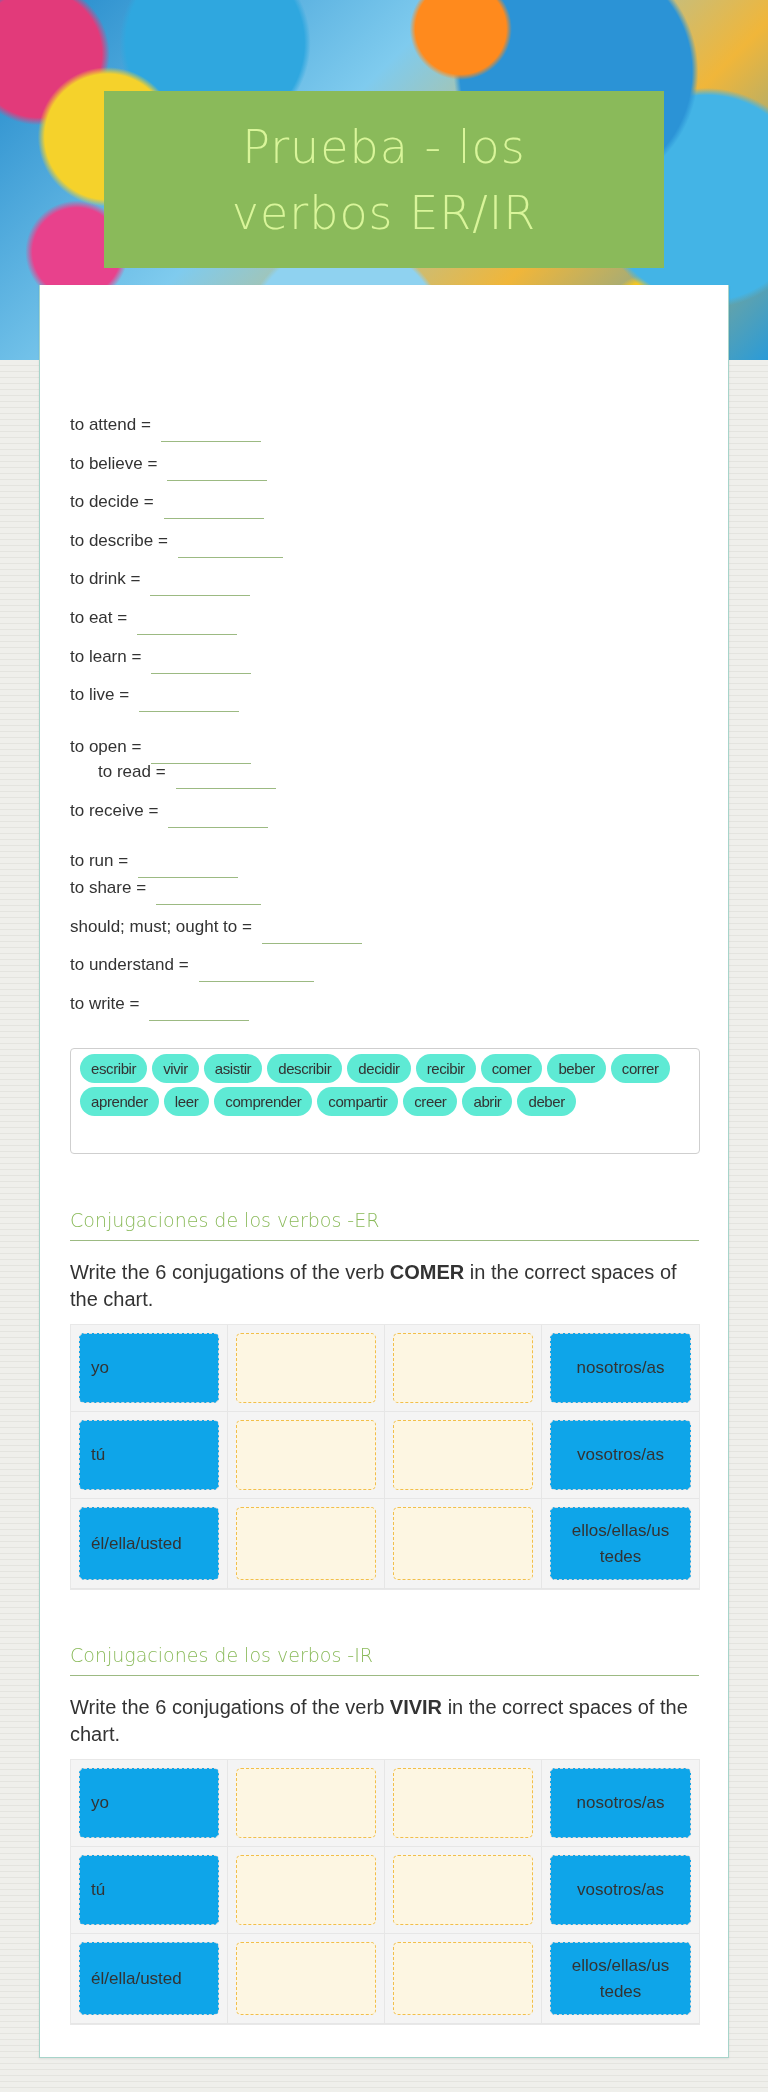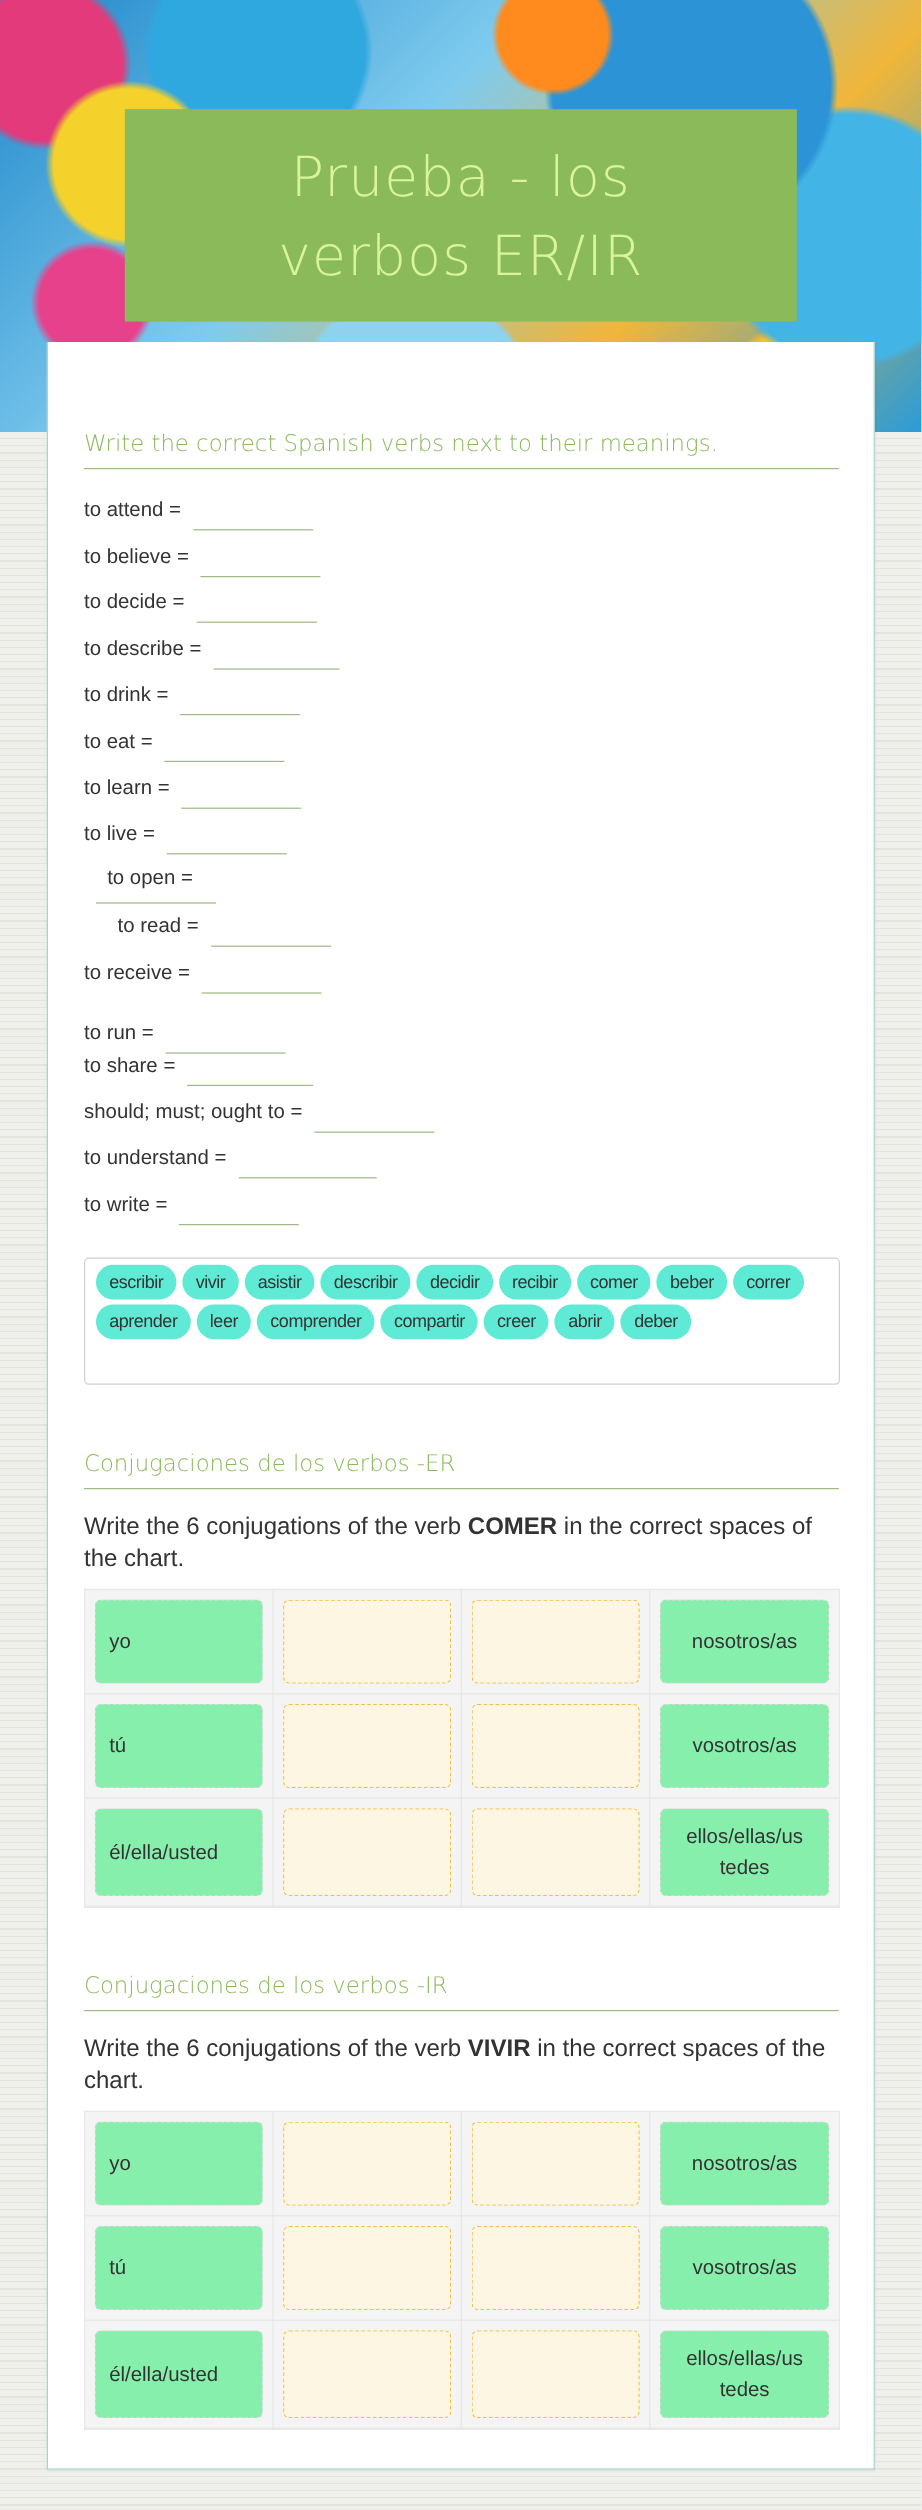--- a/index.html
+++ b/index.html
@@ -89,21 +89,21 @@
     grid-template-columns: 157px 157px 157px 157px;
     grid-template-rows: 87px 87px 90px;
   }
   .conj-cell {
     border-right: 1px solid #e6e6e6; border-bottom: 1px solid #e6e6e6;
     padding: 8px 8px;
     display: flex;
   }
   .conj-cell:nth-child(4n) { border-right: none; }
   .label-box {
-    flex: 1; background: #86efac;
+    flex: 1; background: #0ea5e9;
     border: 1.5px dashed #d8d8d8; border-radius: 5px;
     display: flex; align-items: center;
     padding: 0 11px;
     font-size: 17px; color: #333; line-height: 26px;
   }
   .label-box.right { justify-content: center; text-align: center; padding: 0 8px; }
   .drop-box {
     flex: 1; background: #fdf6e2;
     border: 1.5px dashed #f2bf4a; border-radius: 5px;
   }
@@ -112,21 +112,20 @@
 <body>
 
 <div class="header-bg"></div>
 
 <div class="title-box">
   <h1>Prueba - los verbos ER/IR</h1>
 </div>
 
 <div class="card">
 
-  <div class="section-heading" style="top:74px;">Write the correct Spanish verbs next to their meanings.</div>
 
   <div id="vocab-list">
       <div class="vocab-row" style="top: 125px;">
         <span>to attend =</span>
         <span class="blank" style="width: 100px;"></span>
       </div>
       <div class="vocab-row" style="top: 163.6px;">
         <span>to believe =</span>
         <span class="blank" style="width: 100px;"></span>
       </div>
@@ -147,21 +146,21 @@
         <span class="blank" style="width: 100px;"></span>
       </div>
       <div class="vocab-row" style="top: 356.6px;">
         <span>to learn =</span>
         <span class="blank" style="width: 100px;"></span>
       </div>
       <div class="vocab-row" style="top: 395.2px;">
         <span>to live =</span>
         <span class="blank" style="width: 100px;"></span>
       </div>
-      <div class="vocab-row" style="top: 437px; flex-direction: column;">
+      <div class="vocab-row" style="top: 447px;">
         <span>to open =</span>
         <span class="blank" style="width: 100px;"></span>
       </div>
       <div class="vocab-row" style="top: 472.4px; margin-left: 28px;">
         <span>to read =</span>
         <span class="blank" style="width: 100px;"></span>
       </div>
       <div class="vocab-row" style="top: 511px;">
         <span>to receive =</span>
         <span class="blank" style="width: 100px;"></span>

